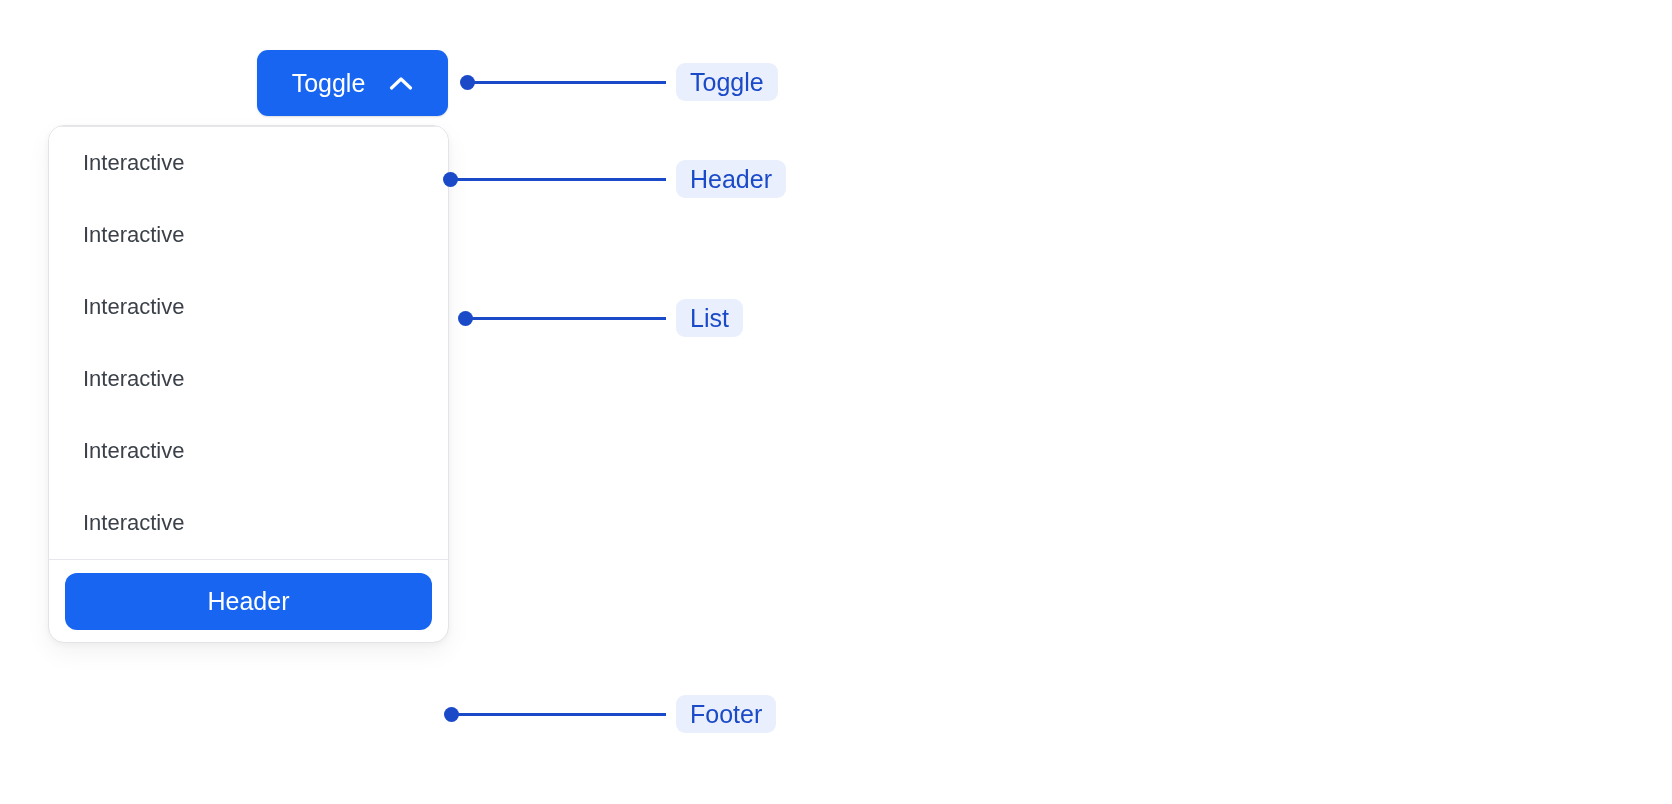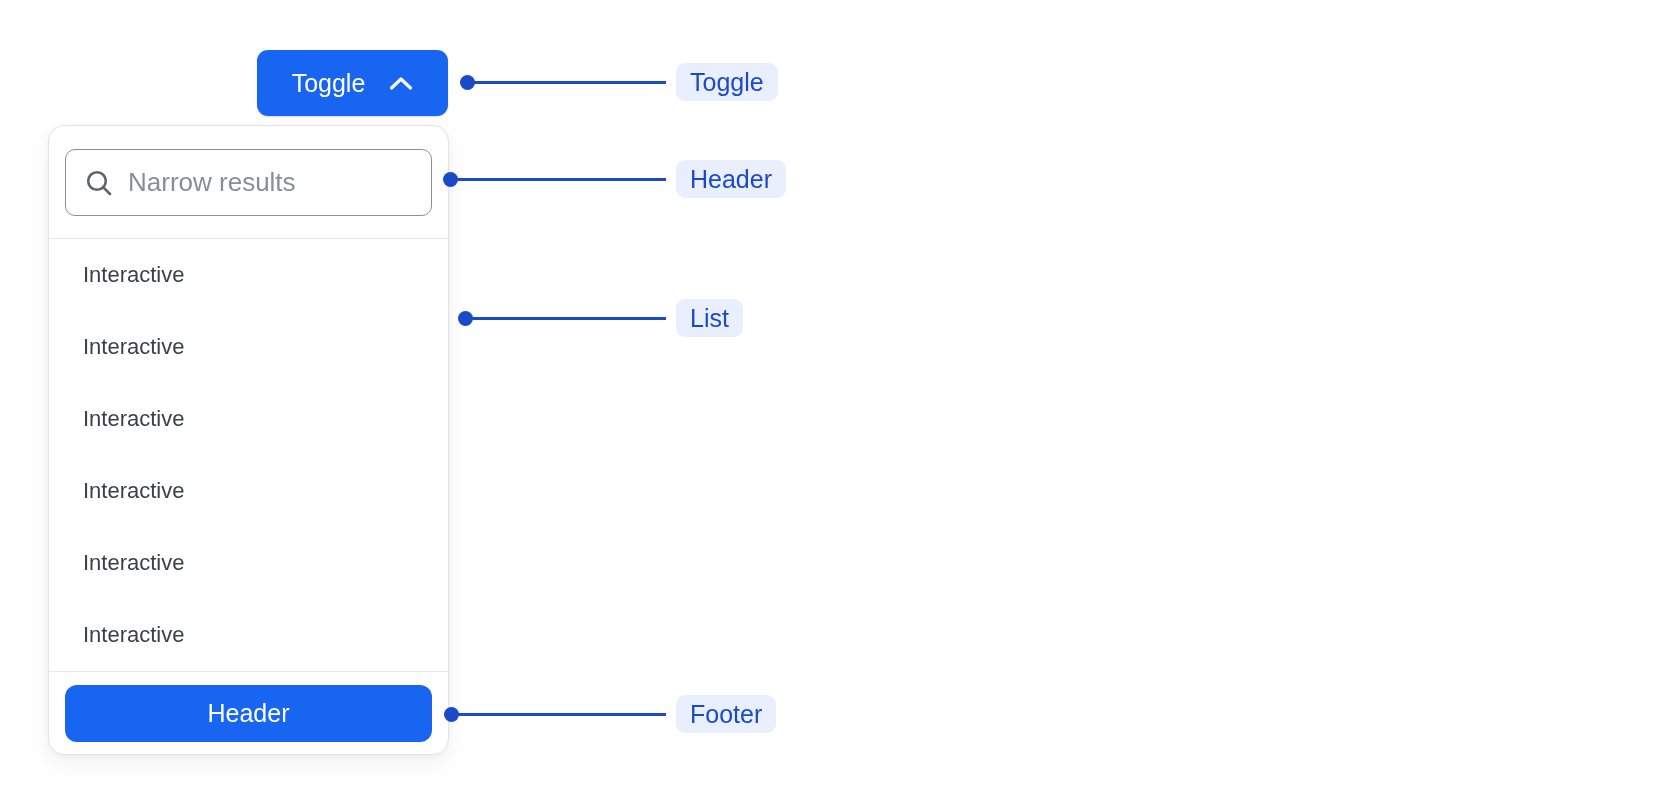--- a/index.html
+++ b/index.html
@@ -105,31 +105,20 @@
     <span>Toggle</span>
     <span class="chev">
       <svg width="24" height="15" viewBox="0 0 24 15" fill="none">
         <polyline points="2.5,12 12,3 21.5,12" stroke="currentColor" stroke-width="3.2" stroke-linecap="round" stroke-linejoin="round"></polyline>
       </svg>
     </span>
   </button>
 
   <div class="panel">
 
-    <div class="panel-header">
-      <div class="search-box">
-        <span class="sicon">
-          <svg width="30" height="30" viewBox="0 0 30 30" fill="none">
-            <circle cx="13" cy="13" r="8.8" stroke="currentColor" stroke-width="2.6"></circle>
-            <line x1="19.6" y1="19.6" x2="26" y2="26" stroke="currentColor" stroke-width="2.6" stroke-linecap="round"></line>
-          </svg>
-        </span>
-        <input type="text" placeholder="Narrow results" style="">
-      </div>
-    </div>
 
     <hr class="hr">
 
     <div class="list">
       <div class="list-item">Interactive</div>
       <div class="list-item">Interactive</div>
       <div class="list-item">Interactive</div>
       <div class="list-item">Interactive</div>
       <div class="list-item">Interactive</div>
       <div class="list-item">Interactive</div>

